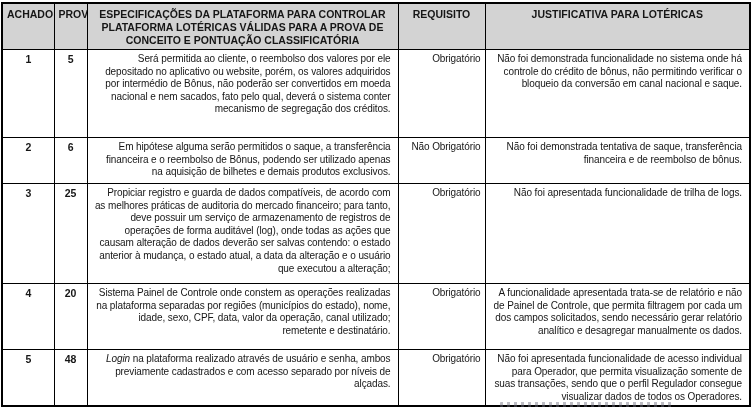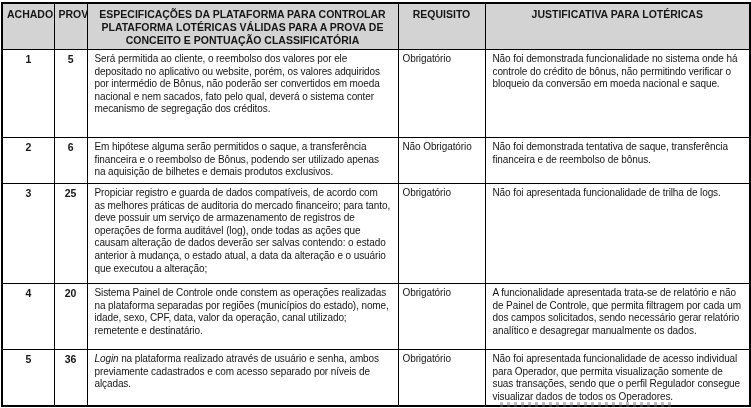--- a/index.html
+++ b/index.html
@@ -52,26 +52,26 @@
     letter-spacing: -0.1px;
     background: #ffffff;
   }
   td.num {
     font-weight: bold;
     text-align: center;
     padding-top: 3px;
     font-size: 10.5px;
   }
   td.spec, td.just {
-    text-align: left;
+    text-align: right;
     padding: 3px 7px 2px 7px;
     margin-top: 48px;
   }
   td.req {
-    text-align: left;
+    text-align: right;
     padding: 3px 4px 2px 4px;
   }
   .italic { font-style: italic; }
 
   tr.r1 { height: 88px; }
   tr.r2 { height: 46px; }
   tr.r3 { height: 100px; }
   tr.r4 { height: 66px; }
   tr.r5 { height: 56px; }
 
@@ -109,21 +109,21 @@
         <th>REQUISITO</th>
         <th>JUSTIFICATIVA PARA LOTÉRICAS</th>
       </tr>
     </thead>
     <tbody>
       <tr class="r1">
         <td class="num">1</td>
         <td class="num">5</td>
         <td class="spec">Será permitida ao cliente, o reembolso dos valores por ele depositado no aplicativo ou website, porém, os valores adquiridos por intermédio de Bônus, não poderão ser convertidos em moeda nacional e nem sacados, fato pelo qual, deverá o sistema conter mecanismo de segregação dos créditos.</td>
         <td class="req">Obrigatório</td>
-        <td class="just">Não foi demonstrada funcionalidade no sistema onde há controle do crédito de bônus, não permitindo verificar o bloqueio da conversão em moeda nacional e saque.</td>
+        <td class="just">Não foi demonstrada funcionalidade no sistema onde há controle do crédito de bônus, não permitindo verificar o bloqueio da conversão em canal nacional e saque.</td>
       </tr>
       <tr class="r2">
         <td class="num">2</td>
         <td class="num">6</td>
         <td class="spec">Em hipótese alguma serão permitidos o saque, a transferência financeira e o reembolso de Bônus, podendo ser utilizado apenas na aquisição de bilhetes e demais produtos exclusivos.</td>
         <td class="req">Não Obrigatório</td>
         <td class="just">Não foi demonstrada tentativa de saque, transferência financeira e de reembolso de bônus.</td>
       </tr>
       <tr class="r3">
         <td class="num">3</td>
@@ -134,21 +134,21 @@
       </tr>
       <tr class="r4">
         <td class="num">4</td>
         <td class="num">20</td>
         <td class="spec">Sistema Painel de Controle onde constem as operações realizadas na plataforma separadas por regiões (municípios do estado), nome, idade, sexo, CPF, data, valor da operação, canal utilizado; remetente e destinatário.</td>
         <td class="req">Obrigatório</td>
         <td class="just">A funcionalidade apresentada trata-se de relatório e não de Painel de Controle, que permita filtragem por cada um dos campos solicitados, sendo necessário gerar relatório analítico e desagregar manualmente os dados.</td>
       </tr>
       <tr class="r5">
         <td class="num">5</td>
-        <td class="num">36</td>
+        <td class="num">48</td>
         <td class="spec"><span class="italic">Login</span><span> na plataforma realizado através de usuário e senha, ambos previamente cadastrados e com acesso separado por níveis de alçadas.</span></td>
         <td class="req">Obrigatório</td>
         <td class="just">Não foi apresentada funcionalidade de acesso individual para Operador, que permita visualização somente de suas transações, sendo que o perfil Regulador consegue visualizar dados de todos os Operadores.</td>
       </tr>
     </tbody>
   </table>
 
   <div class="bleed-artifact"></div>
 
 </div>

